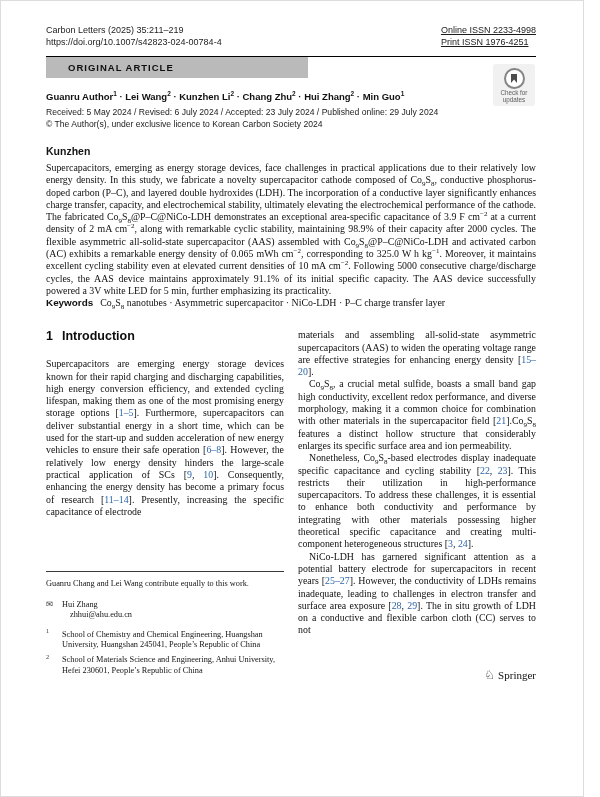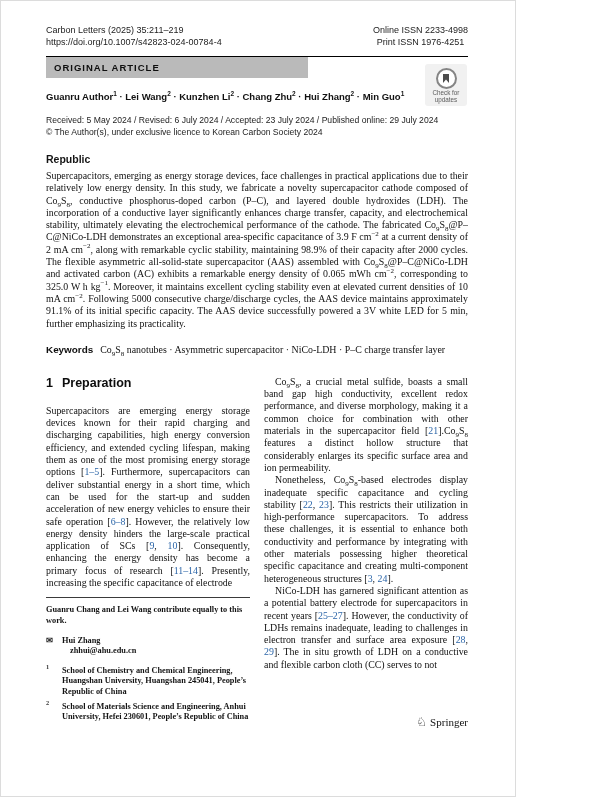--- a/index.html
+++ b/index.html
@@ -2,74 +2,74 @@
 <html style="--citation_blue: #2b65a8; --banner_gray: #bababa;"><head>
 <meta charset="utf-8">
 <style>
   :root{
     --citation_blue:#2b65a8;
     --banner_gray:#bababa;
     --ink:#151515;
   }
   html,body{margin:0;padding:0;background:#fff;}
   .page{
-    width:516px;height:797px;box-sizing:border-box;position:relative;
+    width:584px;height:797px;box-sizing:border-box;position:relative;
     background:#fff;border:1px solid #dcdcdc;
     padding:23px 47px 16px 45px;
     font-family:"Liberation Sans",sans-serif;color:var(--ink);
     overflow:hidden;
   }
   
   .hdr{display:flex;justify-content:space-between;font-size:9px;line-height:12px;color:#1c1c1c;}
-  .hdr .right{text-align:center;}
+  .hdr .right{text-align:left;text-decoration:underline;}
   .rule{border-top:1.7px solid #000;margin-top:8px;}
   .banner{
     width:262px;height:21px;background:var(--banner_gray);color:#0e0e0e;
     font-weight:bold;font-size:9.5px;letter-spacing:1px;line-height:21px;
-    padding-left:8px;box-sizing:border-box;
+    padding-left:22px;box-sizing:border-box;
   }
   .check-updates{
     position:absolute;top:63px;right:48px;width:38px;
     background:#f1f1f1;border-radius:3px;padding:4px 2px 3px 2px;
     text-align:center;text-decoration:none;cursor:pointer;display:block;
   }
   .cfu-circle{
     width:17px;height:17px;border:2.5px solid #858585;border-radius:50%;
     background:#fff;display:inline-flex;align-items:center;justify-content:center;
   }
   .cfu-bookmark{width:6px;height:9px;background:#4c4c4c;
     clip-path:polygon(0 0,100% 0,100% 100%,50% 62%,0 100%);}
   .cfu-text{display:block;font-size:6.3px;line-height:7px;color:#5a5a5a;}
   
   .title{font-size:17px;font-weight:bold;line-height:21.5px;letter-spacing:-0.2px;
     margin-top:25px;color:#0d0d0d;}
   .title sub{font-size:11px;}
   .authors{margin-top:13px;font-size:9.5px;font-weight:bold;color:#111;}
   .authors sup{font-size:6.5px;}
-  .dates{margin-top:13px;font-size:8.6px;color:#1c1c1c;}
+  .dates{margin-top:5px;font-size:8.6px;color:#1c1c1c;}
   .copyright{margin-top:2px;font-size:8.6px;color:#1c1c1c;}
   
   .abstract-h{margin-top:16px;font-size:10.5px;font-weight:bold;}
   .serif{font-family:"Liberation Serif",serif;}
   .abstract-p{margin-top:5px;font-size:9.9px;line-height:12.3px;text-align:justify;color:#101010;}
   sub,sup{line-height:0;position:relative;}
   .abstract-p sub,.body-p sub,.keywords sub{font-size:7px;}
   .abstract-p sup,.body-p sup{font-size:7px;}
-  .keywords{margin-top:14px;font-size:9.9px;color:#101010;}
+  .keywords{font-size:9.9px;color:#101010;}
   .kw-label{font-family:"Liberation Sans",sans-serif;font-weight:bold;margin-right:7px;}
   
   .section{margin-top:21px;display:flex;gap:14px;height:352px;}
   .col{width:247px;display:flex;flex-direction:column;box-sizing:border-box;}
   .sec-h{font-size:12.5px;font-weight:bold;margin:0 0 15px 0;color:#0d0d0d;}
   .sec-num{margin-right:9px;}
   .body-p{font-size:9.9px;line-height:12.3px;text-align:justify;color:#101010;margin:0;}
   .indent{text-indent:11px;}
   .cite{color:var(--citation_blue);}
   
-  .footnotes{margin-top:auto;font-weight:bold;}
+  .footnotes{margin-top:auto;}
   .fn-rule{border-top:1px solid #3a3a3a;margin-bottom:7px;width:100%;}
   .fn{font-size:8.3px;line-height:10.4px;color:#141414;}
   .fn-equal{margin-bottom:10px;}
   .fn-row{display:flex;margin-bottom:9px;}
   .fn-marker{width:16px;flex:none;font-size:8.3px;color:#333;}
   .fn-marker sup{font-size:6.3px;}
   .fn-email{display:block;color:#141414;text-decoration:none;cursor:pointer;margin-left:8px;}
   .fn-aff{margin-bottom:5px;}
   
   .springer{margin-top:auto;align-self:flex-end;display:flex;align-items:center;gap:3px;
@@ -102,32 +102,32 @@
     <span class="cfu-text">Check for</span>
     <span class="cfu-text">updates</span>
   </a>
 
 
   <div class="authors"><span>Guanru Author</span><sup>1</sup><span> · Lei Wang</span><sup>2</sup><span> · Kunzhen Li</span><sup>2</sup><span> · Chang Zhu</span><sup>2</sup><span> · Hui Zhang</span><sup>2</sup><span> · Min Guo</span><sup>1</sup></div>
 
   <div class="dates">Received: 5 May 2024 / Revised: 6 July 2024 / Accepted: 23 July 2024 / Published online: 29 July 2024</div>
   <div class="copyright">© The Author(s), under exclusive licence to Korean Carbon Society 2024</div>
 
-  <div class="abstract-h">Republic</div>
+  <div class="abstract-h">Kunzhen</div>
   <div class="abstract-p serif"><span>Supercapacitors, emerging as energy storage devices, face challenges in practical applications due to their relatively low energy density. In this study, we fabricate a novelty supercapacitor cathode composed of Co</span><sub>9</sub><span>S</span><sub>8</sub><span>, conductive phosphorus-doped carbon (P–C), and layered double hydroxides (LDH). The incorporation of a conductive layer significantly enhances charge transfer, capacity, and electrochemical stability, ultimately elevating the electrochemical performance of the cathode. The fabricated Co</span><sub>9</sub><span>S</span><sub>8</sub><span>@P–C@NiCo-LDH demonstrates an exceptional area-specific capacitance of 3.9 F cm</span><sup>−2</sup><span> at a current density of 2 mA cm</span><sup>−2</sup><span>, along with remarkable cyclic stability, maintaining 98.9% of their capacity after 2000 cycles. The flexible asymmetric all-solid-state supercapacitor (AAS) assembled with Co</span><sub>9</sub><span>S</span><sub>8</sub><span>@P–C@NiCo-LDH and activated carbon (AC) exhibits a remarkable energy density of 0.065 mWh cm</span><sup>−2</sup><span>, corresponding to 325.0 W h kg</span><sup>−1</sup><span>. Moreover, it maintains excellent cycling stability even at elevated current densities of 10 mA cm</span><sup>−2</sup><span>. Following 5000 consecutive charge/discharge cycles, the AAS device maintains approximately 91.1% of its initial specific capacity. The AAS device successfully powered a 3V white LED for 5 min, further emphasizing its practicality.</span></div>
 
   <div class="keywords serif">
     <span class="kw-label">Keywords</span><span><span>Co</span><sub>9</sub><span>S</span><sub>8</sub><span> nanotubes · Asymmetric supercapacitor · NiCo-LDH · P–C charge transfer layer</span></span>
   </div>
 
   <div class="section">
 
     <div class="col">
       <h2 class="sec-h">
-        <span class="sec-num">1</span><span>Preparation</span>
+        <span class="sec-num">1</span><span>Introduction</span>
       </h2>
       <p class="body-p serif"><span>Supercapacitors are emerging energy storage devices known for their rapid charging and discharging capabilities, high energy conversion efficiency, and extended cycling lifespan, making them as one of the most promising energy storage options [</span><span class="cite">1–5</span><span>]. Furthermore, supercapacitors can deliver substantial energy in a short time, which can be used for the start-up and sudden acceleration of new energy vehicles to ensure their safe operation [</span><span class="cite">6–8</span><span>]. However, the relatively low energy density hinders the large-scale practical application of SCs [</span><span class="cite">9</span><span>, </span><span class="cite">10</span><span>]. Consequently, enhancing the energy density has become a primary focus of research [</span><span class="cite">11–14</span><span>]. Presently, increasing the specific capacitance of electrode</span></p>
 
       <div class="footnotes">
         <div class="fn-rule"></div>
         <div class="fn fn-equal serif">Guanru Chang and Lei Wang contribute equally to this work.</div>
 
         <div class="fn fn-row serif">
           <span class="fn-marker">✉</span>
           <span>
@@ -141,20 +141,21 @@
           <span>School of Chemistry and Chemical Engineering, Huangshan University, Huangshan 245041, People’s Republic of China</span>
         </div>
         <div class="fn fn-row fn-aff serif">
           <span class="fn-marker"><sup>2</sup></span>
           <span>School of Materials Science and Engineering, Anhui University, Hefei 230601, People’s Republic of China</span>
         </div>
       </div>
     </div>
 
     <div class="col">
+      <p class="body-p serif"><span>materials and assembling all-solid-state asymmetric supercapacitors (AAS) to widen the operating voltage range are effective strategies for enhancing energy density [</span><span class="cite">15–20</span><span>].</span></p>
       <p class="body-p serif indent"><span>Co</span><sub>9</sub><span>S</span><sub>8</sub><span>, a crucial metal sulfide, boasts a small band gap high conductivity, excellent redox performance, and diverse morphology, making it a common choice for combination with other materials in the supercapacitor field [</span><span class="cite">21</span><span>].Co</span><sub>9</sub><span>S</span><sub>8</sub><span> features a distinct hollow structure that considerably enlarges its specific surface area and ion permeability.</span></p>
       <p class="body-p serif indent"><span>Nonetheless, Co</span><sub>9</sub><span>S</span><sub>8</sub><span>-based electrodes display inadequate specific capacitance and cycling stability [</span><span class="cite">22</span><span>, </span><span class="cite">23</span><span>]. This restricts their utilization in high-performance supercapacitors. To address these challenges, it is essential to enhance both conductivity and performance by integrating with other materials possessing higher theoretical specific capacitance and creating multi-component heterogeneous structures [</span><span class="cite">3</span><span>, </span><span class="cite">24</span><span>].</span></p>
       <p class="body-p serif indent"><span>NiCo-LDH has garnered significant attention as a potential battery electrode for supercapacitors in recent years [</span><span class="cite">25–27</span><span>]. However, the conductivity of LDHs remains inadequate, leading to challenges in electron transfer and surface area exposure [</span><span class="cite">28</span><span>, </span><span class="cite">29</span><span>]. The in situ growth of LDH on a conductive and flexible carbon cloth (CC) serves to not</span></p>
 
       <div class="springer">
         <span class="springer-horse">♘</span>
         <span>Springer</span>
       </div>
     </div>
 

